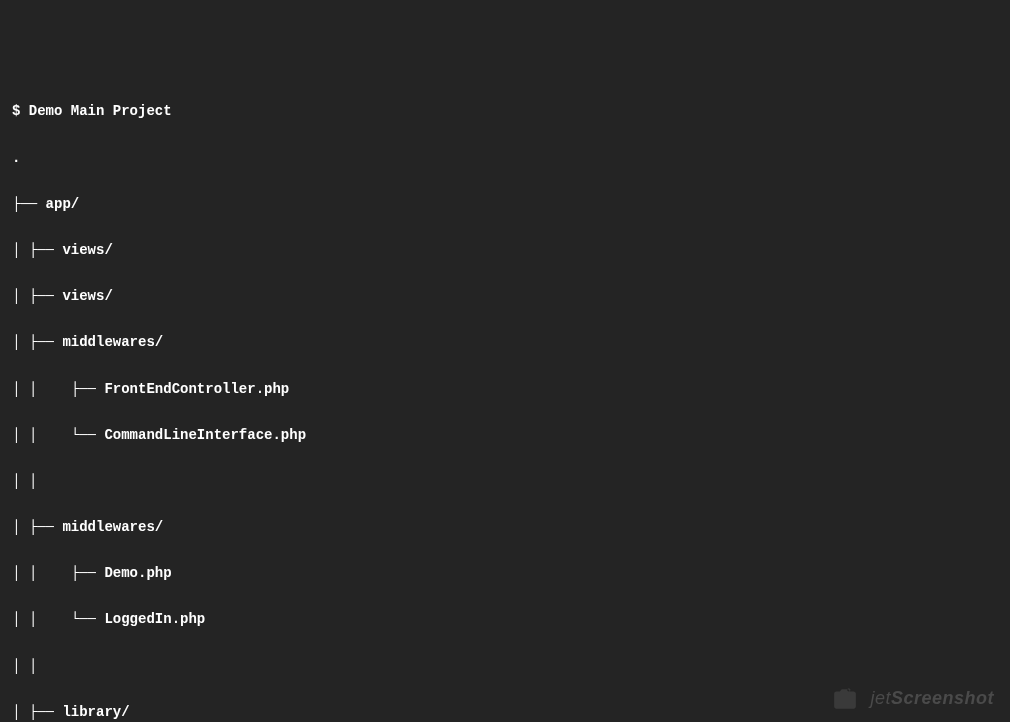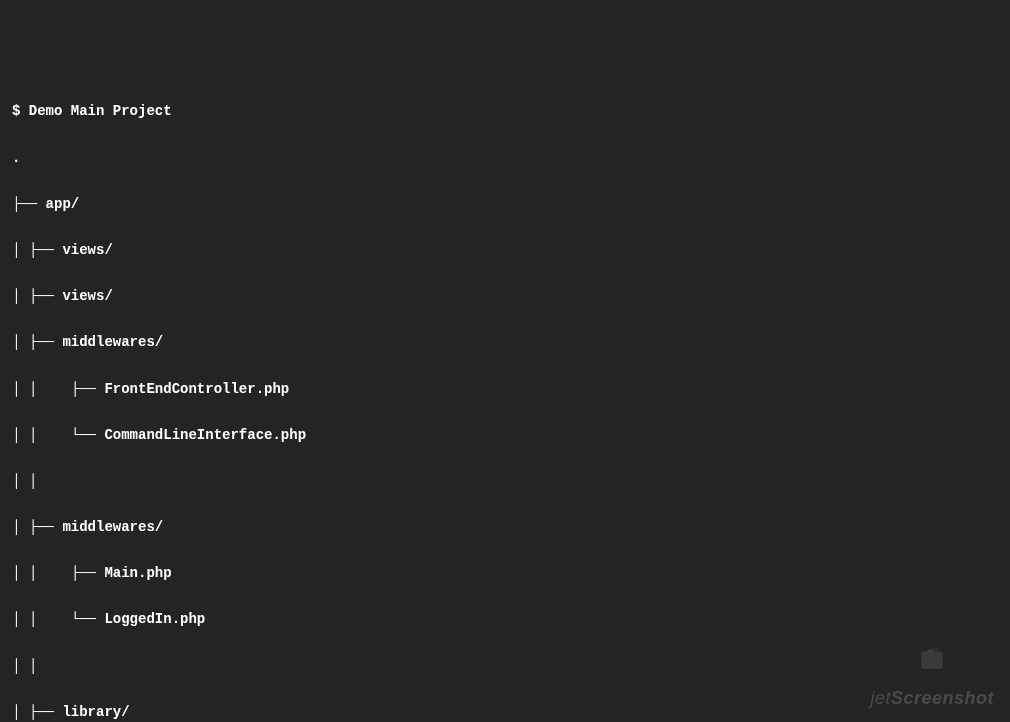--- a/index.html
+++ b/index.html
@@ -30,21 +30,20 @@
       bottom: 8px;
       right: 16px;
       display: flex;
       align-items: center;
       gap: 12px;
       color: #4a4a4a;
       font-family: Arial, sans-serif;
       font-weight: normal;
       font-style: italic;
       font-size: 18px;
-      flex-direction: column;
     }
     .watermark-icon {
       width: 26px;
       height: 26px;
       fill: #4a4a4a;
     }
     .watermark-text {
       letter-spacing: 0.5px;
     }
     .watermark-text .bold {
@@ -60,21 +59,21 @@
 <div class="terminal-line">$ Demo Main Project</div>
 <div class="terminal-line">.</div>
 <div class="terminal-line">├── app/</div>
 <div class="terminal-line">│ ├── views/</div>
 <div class="terminal-line">│ ├── views/</div>
 <div class="terminal-line">│ ├── middlewares/</div>
 <div class="terminal-line">│ │    ├── FrontEndController.php</div>
 <div class="terminal-line">│ │    └── CommandLineInterface.php</div>
 <div class="terminal-line">│ │</div>
 <div class="terminal-line">│ ├── middlewares/</div>
-<div class="terminal-line">│ │    ├── Main.php</div>
+<div class="terminal-line">│ │    ├── Demo.php</div>
 <div class="terminal-line">│ │    └── LoggedIn.php</div>
 <div class="terminal-line">│ │</div>
 <div class="terminal-line">│ ├── library/</div>
 
 
 
 
 
 
 

